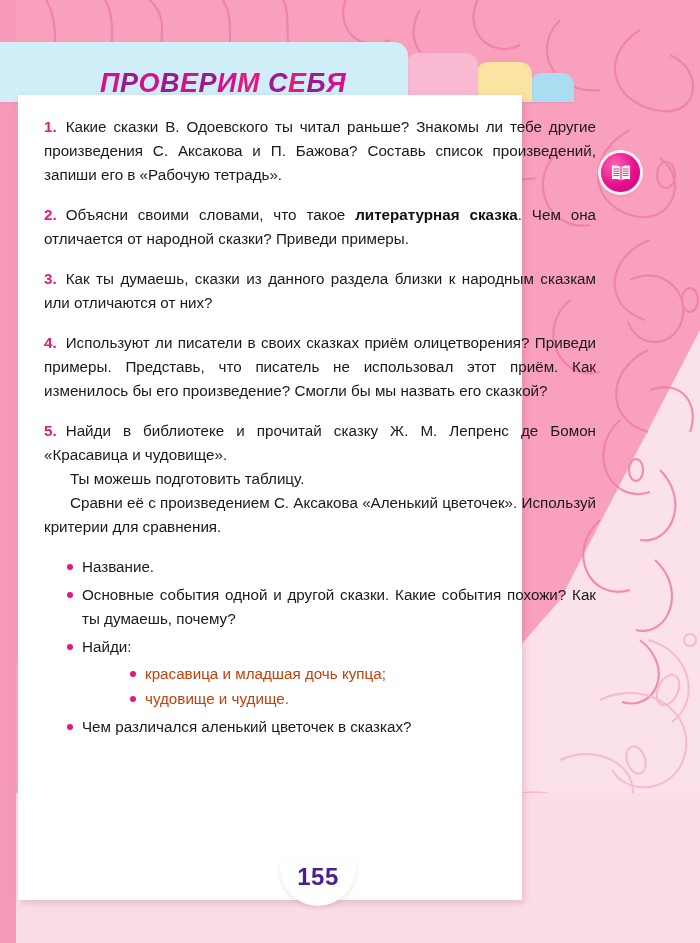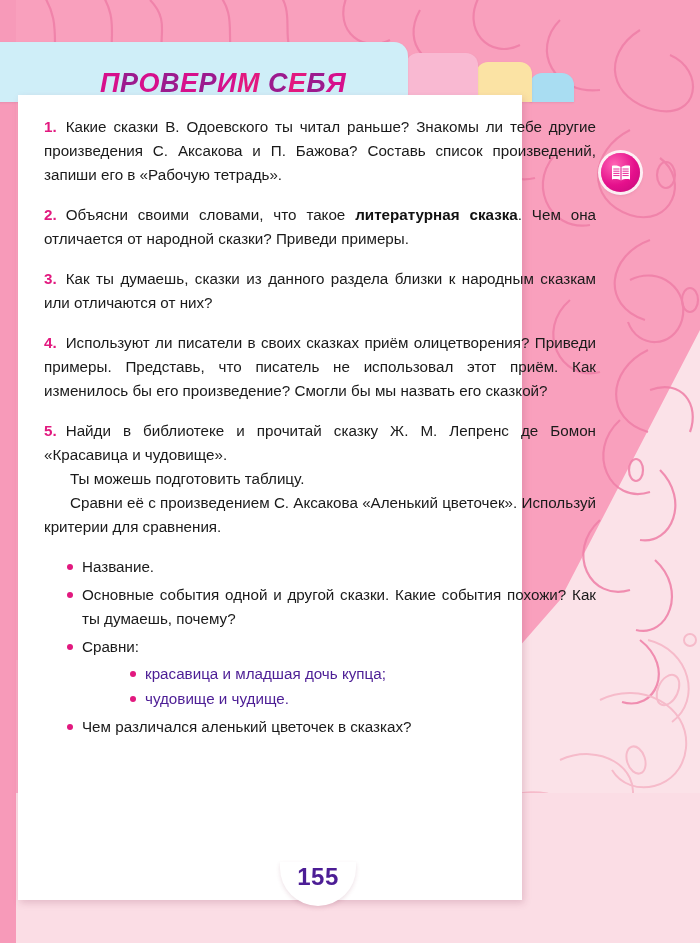--- a/index.html
+++ b/index.html
@@ -168,21 +168,21 @@
   .sublist {
     list-style: none;
     padding: 0;
     margin: 2px 0 2px 48px;
   }
   .sublist > li {
     position: relative;
     padding-left: 15px;
     font-size: 15.2px;
     line-height: 25px;
-    color: #4c1d95;
+    color: #c2410c;
   }
   .sublist > li::before {
     content: "";
     position: absolute;
     left: 0; top: 10px;
     width: 6px; height: 6px;
     border-radius: 50%;
     background: #e2197f;
   }
 
@@ -320,21 +320,21 @@
       <p class="q">
         <span class="qnum">5.</span><span>Найди в библиотеке и прочитай сказку Ж. М. Лепренс де Бомон «Красавица и чудовище».</span>
         <span class="subpara">Ты можешь подготовить таблицу.</span>
         <span class="subpara">Сравни её с произведением С. Аксакова «Аленький цветочек». Используй критерии для сравнения.</span>
       </p>
 
       <ul id="bullets">
         <li><span>Название.</span></li>
         <li><span>Основные события одной и другой сказки. Какие события похожи? Как ты думаешь, почему?</span></li>
         <li>
-          <span>Сравни:</span>
+          <span>Найди:</span>
           <ul class="sublist">
             <li><span>красавица и младшая дочь купца;</span></li>
             <li><span>чудовище и чудище.</span></li>
           </ul>
         </li>
         <li><span>Чем различался аленький цветочек в сказках?</span></li>
       </ul>
 
     </div>
   </div>

